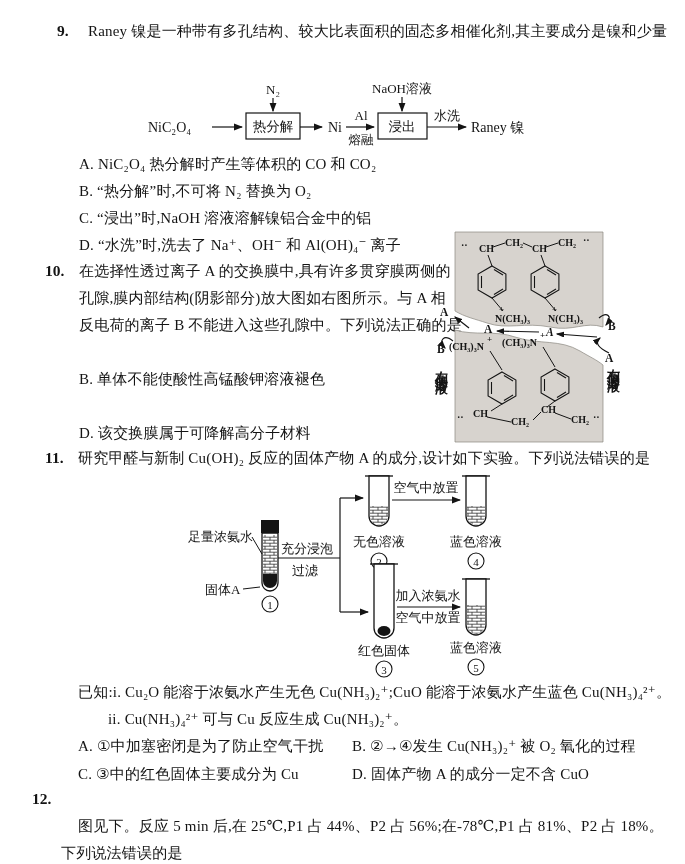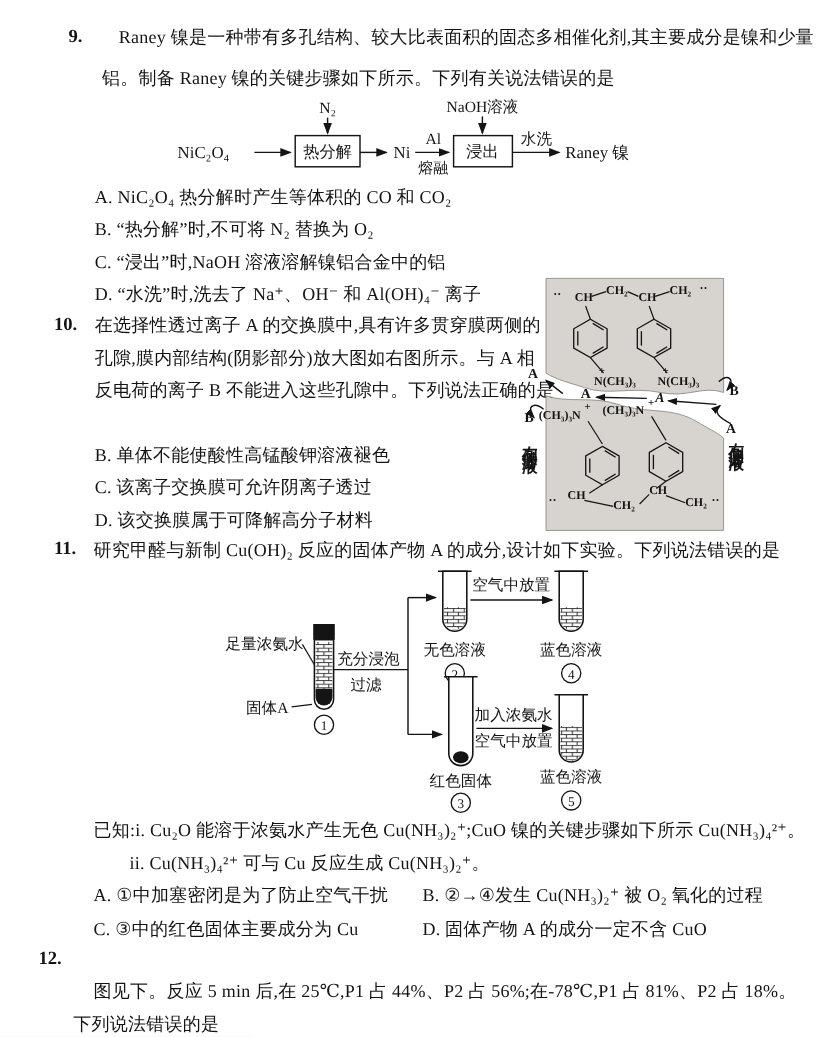--- a/index.html
+++ b/index.html
@@ -20,22 +20,21 @@
     position:absolute;writing-mode:vertical-rl;font-size:13px;font-weight:bold;
     letter-spacing:3px;line-height:13px;
   }
 </style>
 </head>
 <body>
 
 <div class="page">
 
   <div class="qnum" style="left:57px;top:22px">9.</div>
-  <div class="qline" style="left:99px;top:22px">Raney 镍是一种带有多孔结构、较大比表面积的固态多相催化剂,其主要成分是镍和少量</div>
-  <div class="qline" style="left:85px;top:56px">铝。制备 Raney 镍的关键步骤如下所示。下列有关说法错误的是</div>
+  <div class="qline" style="left:88px;top:22px">Raney 镍是一种带有多孔结构、较大比表面积的固态多相催化剂,其主要成分是镍和少量</div>
 
   <svg style="left:60px;top:82px" width="545" height="68" viewBox="0 0 545 68">
     <defs>
       <marker id="ah" markerWidth="8" markerHeight="6" refX="7" refY="3" orient="auto">
         <path d="M0,0 L8,3 L0,6 Z" fill="#141414"></path>
       </marker>
     </defs>
     <text x="213" y="12" font-size="13" text-anchor="middle">N₂</text>
     <line x1="213" y1="16" x2="213" y2="29" stroke="#141414" stroke-width="1.2" marker-end="url(#ah)"></line>
     <text x="88" y="50" font-size="14">NiC₂O₄</text>
@@ -59,21 +58,20 @@
   <div class="opt" style="left:79px;top:155px">A. NiC₂O₄ 热分解时产生等体积的 CO 和 CO₂</div>
   <div class="opt" style="left:79px;top:182px">B. “热分解”时,不可将 N₂ 替换为 O₂</div>
   <div class="opt" style="left:79px;top:209px">C. “浸出”时,NaOH 溶液溶解镍铝合金中的铝</div>
   <div class="opt" style="left:79px;top:236px">D. “水洗”时,洗去了 Na⁺、OH⁻ 和 Al(OH)₄⁻ 离子</div>
 
   <div class="qnum" style="left:45px;top:262px">10.</div>
   <div class="qline" style="left:79px;top:262px">在选择性透过离子 A 的交换膜中,具有许多贯穿膜两侧的</div>
   <div class="qline" style="left:79px;top:289px">孔隙,膜内部结构(阴影部分)放大图如右图所示。与 A 相</div>
   <div class="qline" style="left:79px;top:316px">反电荷的离子 B 不能进入这些孔隙中。下列说法正确的是</div>
   <div class="opt" style="left:79px;top:370px">B. 单体不能使酸性高锰酸钾溶液褪色</div>
-  <div class="opt" style="left:79px;top:397px">C. 该离子交换膜可允许阴离子透过</div>
   <div class="opt" style="left:79px;top:424px">D. 该交换膜属于可降解高分子材料</div>
 
   <div class="fig">
     <svg style="left:0;top:0" width="200" height="216" viewBox="0 0 200 216">
       <defs>
         <marker id="ah2" markerWidth="7" markerHeight="5" refX="6" refY="2.5" orient="auto">
           <path d="M0,0 L7,2.5 L0,5 Z" fill="#141414"></path>
         </marker>
       </defs>
 
@@ -247,21 +245,21 @@
       <circle cx="234" cy="199" r="8" fill="none" stroke="#141414" stroke-width="1.1"></circle>
       <text x="234" y="203.5" font-size="11" text-anchor="middle">3</text>
     </g>
     <text x="326" y="182" font-size="13" text-anchor="middle">蓝色溶液</text>
     <g>
       <circle cx="326" cy="197" r="8" fill="none" stroke="#141414" stroke-width="1.1"></circle>
       <text x="326" y="201.5" font-size="11" text-anchor="middle">5</text>
     </g>
   </svg>
 
-  <div class="qline" style="left:78px;top:683px">已知:i. Cu₂O 能溶于浓氨水产生无色 Cu(NH₃)₂⁺;CuO 镍的关键步骤如下所示 Cu(NH₃)₄²⁺。</div>
+  <div class="qline" style="left:78px;top:683px">已知:i. Cu₂O 能溶于浓氨水产生无色 Cu(NH₃)₂⁺;CuO 能溶于浓氨水产生蓝色 Cu(NH₃)₄²⁺。</div>
   <div class="qline" style="left:108px;top:710px">ii. Cu(NH₃)₄²⁺ 可与 Cu 反应生成 Cu(NH₃)₂⁺。</div>
   <div class="opt" style="left:78px;top:737px">A. ①中加塞密闭是为了防止空气干扰</div>
   <div class="opt" style="left:352px;top:737px">B. ②→④发生 Cu(NH₃)₂⁺ 被 O₂ 氧化的过程</div>
   <div class="opt" style="left:78px;top:765px">C. ③中的红色固体主要成分为 Cu</div>
   <div class="opt" style="left:352px;top:765px">D. 固体产物 A 的成分一定不含 CuO</div>
 
   <div class="qnum" style="left:32px;top:790px">12.</div>
   <div class="qline" style="left:78px;top:817px">图见下。反应 5 min 后,在 25℃,P1 占 44%、P2 占 56%;在-78℃,P1 占 81%、P2 占 18%。</div>
   <div class="qline" style="left:61px;top:844px">下列说法错误的是</div>
 

